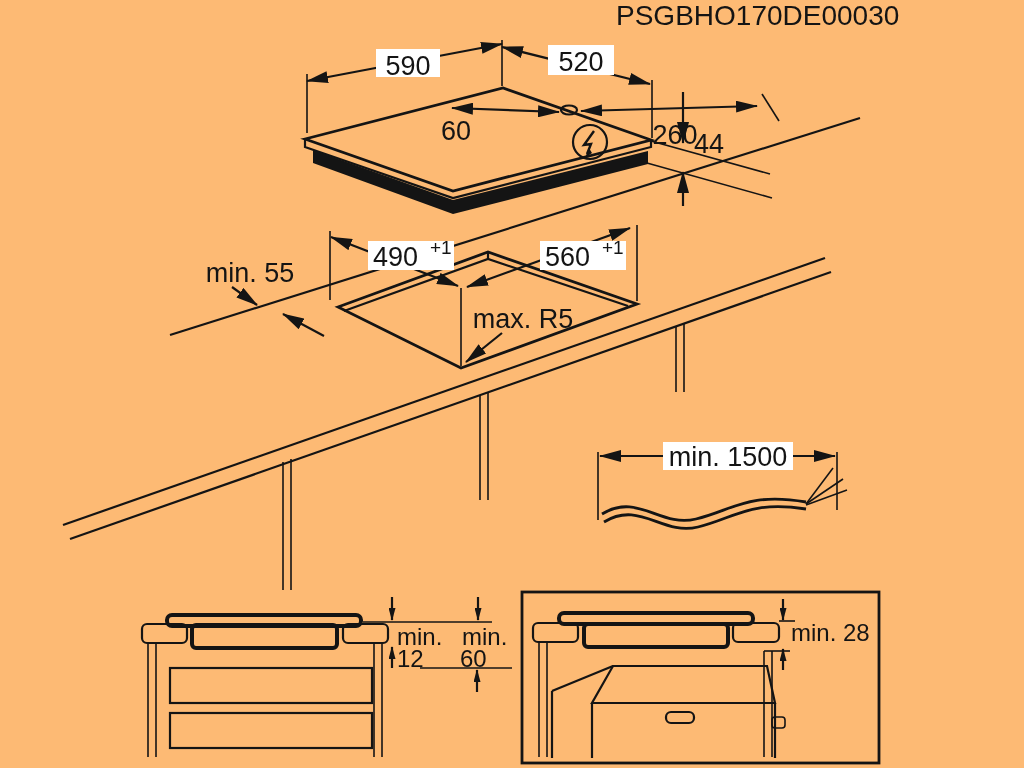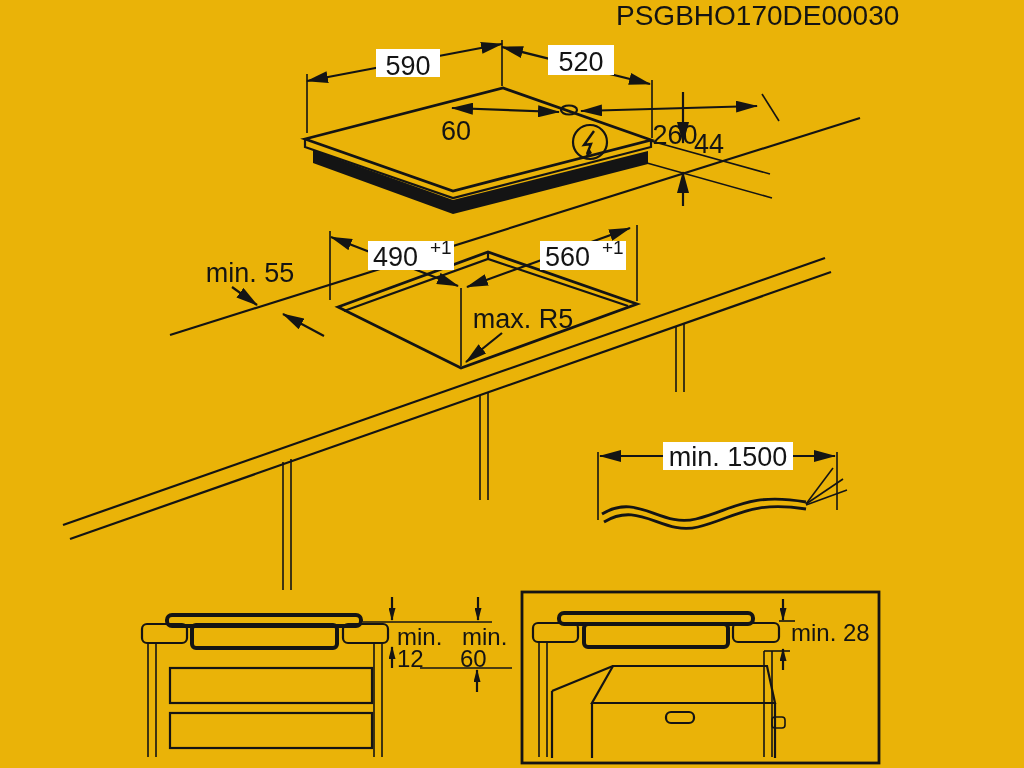--- a/index.html
+++ b/index.html
@@ -1,17 +1,17 @@
 <!DOCTYPE html>
 <html><head>
 <meta charset="utf-8">
 <style>
   html,body{margin:0;padding:0;background:#e8e8e8;}
   .page{
-    width:1024px;height:768px;background:#eab308;position:relative;
+    width:1024px;height:768px;background:#fdba74;position:relative;
     font-family:"Liberation Sans", sans-serif;overflow:hidden;
   }
   svg{display:block;}
   svg text{
     font-family:"Liberation Sans", sans-serif;
     fill:#141414;
   }
   .dim-text{font-size:27px;}
   .dim-text-sup{font-size:19px;}
   .small-text{font-size:24px;}

